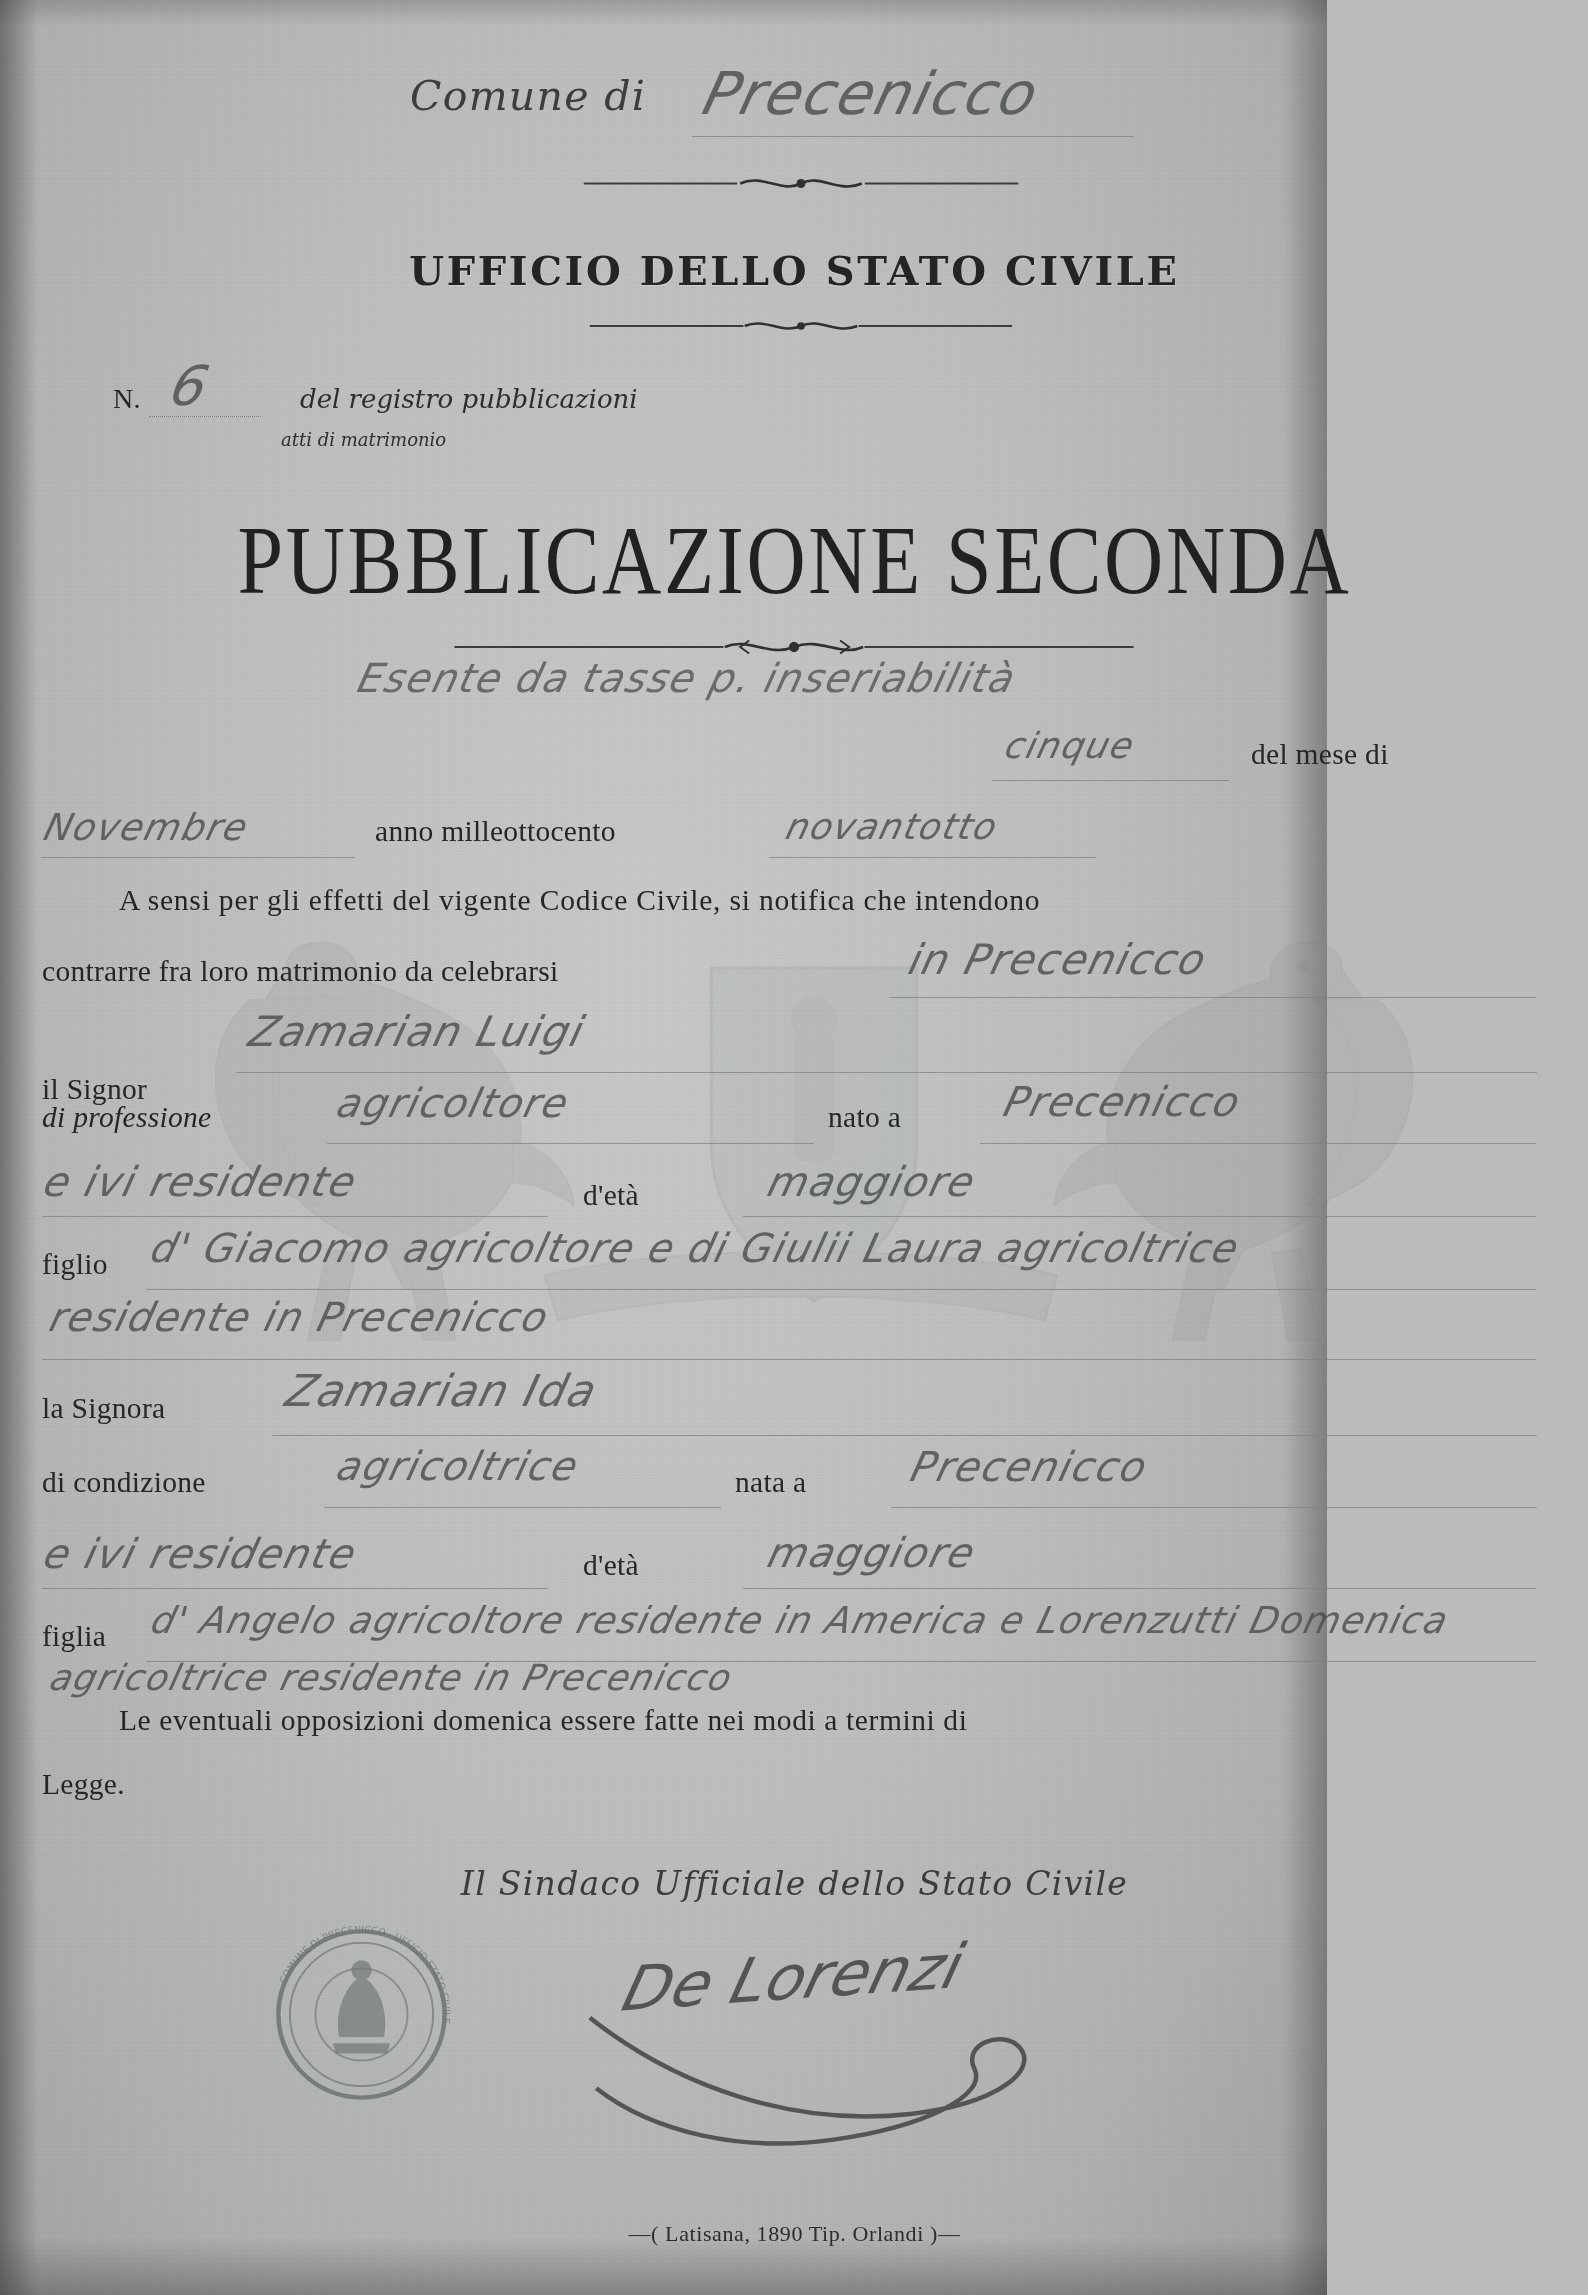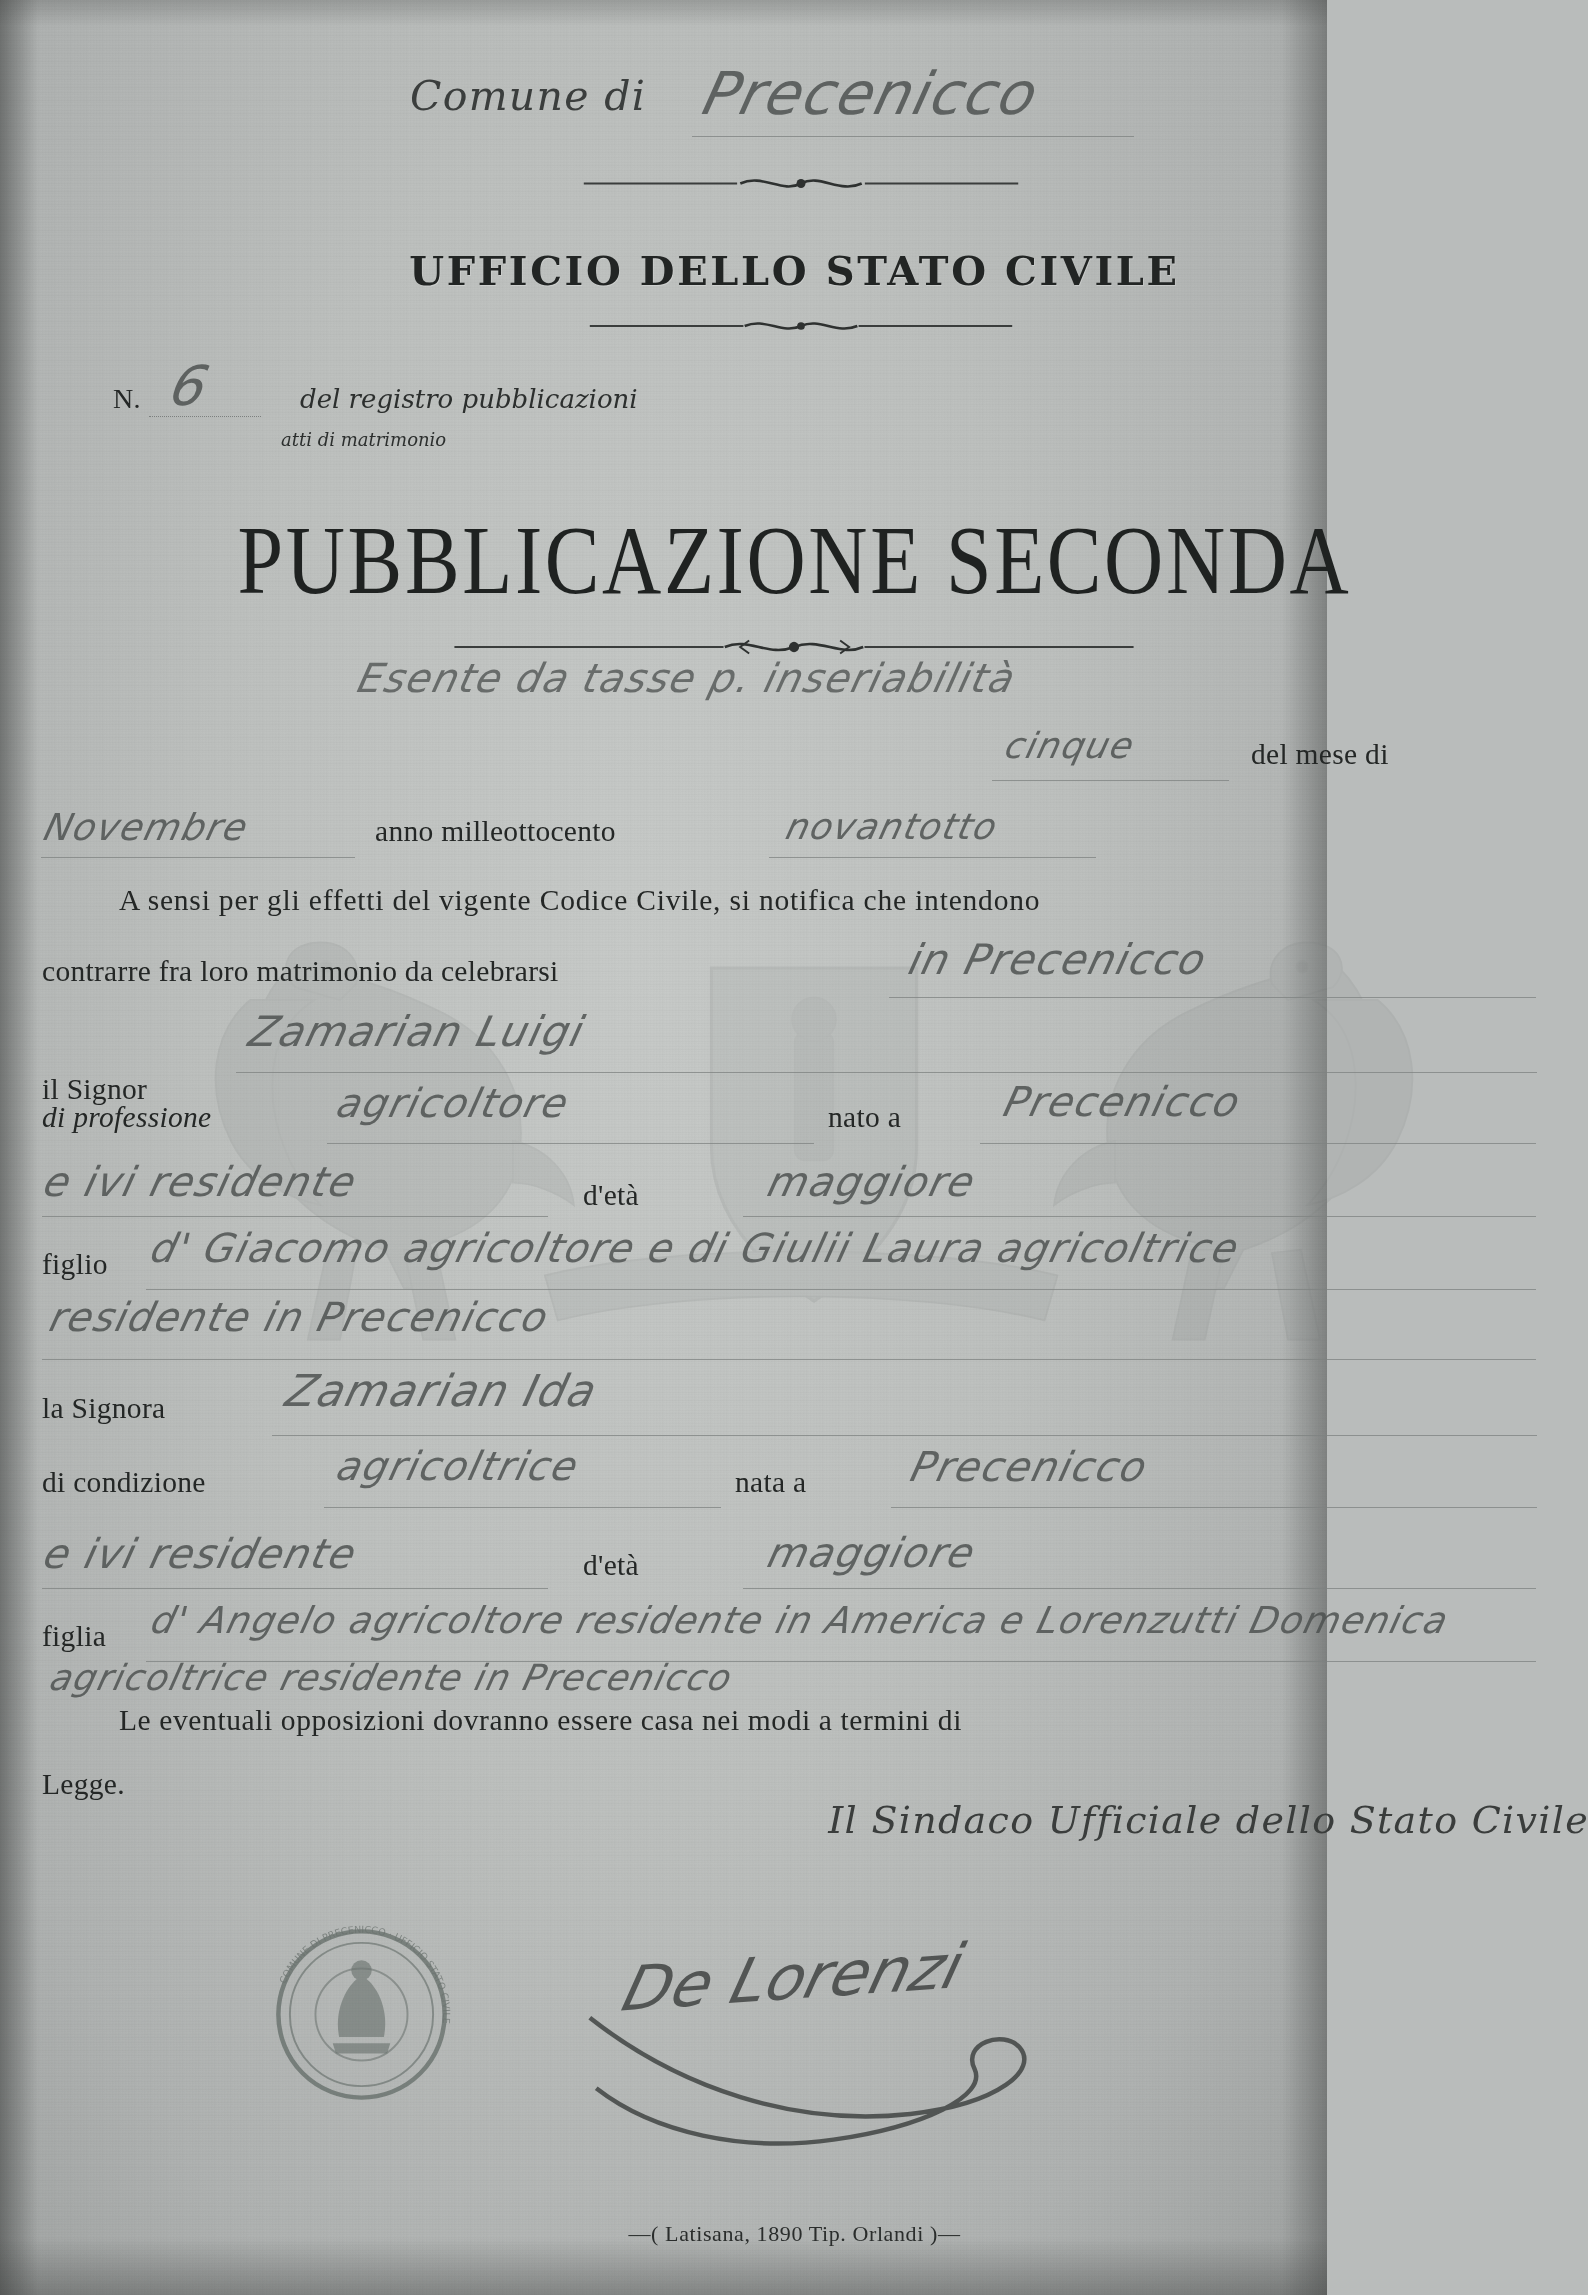--- a/index.html
+++ b/index.html
@@ -297,24 +297,24 @@
   <div class="pt hand" style="left:769px;top:1529px;font-size:41px;">maggiore</div>
   <div class="rule" style="left:42px;top:1588px;width:506px;"></div>
   <div class="rule" style="left:743px;top:1588px;width:793px;"></div>
 
   <div class="pt body-txt" style="left:42px;top:1620px;">figlia</div>
   <div class="pt hand" style="left:152px;top:1599px;font-size:37px;">d' Angelo agricoltore residente in America e Lorenzutti Domenica</div>
   <div class="rule" style="left:146px;top:1661px;width:1390px;"></div>
 
   <div class="pt hand" style="left:51px;top:1657px;font-size:36px;">agricoltrice residente in Precenicco</div>
 
-  <div class="pt body-txt" style="left:119px;top:1704px;letter-spacing:0.6px;">Le eventuali opposizioni dovranno essere casa nei modi  a termini di</div>
+  <div class="pt body-txt" style="left:119px;top:1704px;letter-spacing:0.6px;">Le eventuali opposizioni domenica essere fatte nei modi  a termini di</div>
   <div class="pt body-txt" style="left:42px;top:1768px;">Legge.</div>
 
-  <div class="pt script center" style="top:1798px;font-size:38px;letter-spacing:1.3px;text-align:right;">Il Sindaco Ufficiale dello Stato Civile</div>
+  <div class="pt script center" style="top:1864px;font-size:33px;letter-spacing:1.3px;">Il Sindaco Ufficiale dello Stato Civile</div>
 
   <div class="sig" style="left:628px;top:1941px;font-size:62px;transform:skewX(-18deg) rotate(-4deg);">De Lorenzi</div>
 
   <svg class="orn" style="left:577px;top:1992px;" width="513" height="167" viewBox="0 0 800 260">
     <path d="M20 40 C160 150 340 210 520 190 C660 174 720 120 690 86 C665 58 600 80 620 120
              C640 162 540 210 400 230 C260 250 120 220 30 150" fill="none" stroke="#3a3d3c" stroke-width="7" opacity=".8"></path>
   </svg>
 
   <div class="stamp">
     <svg viewBox="0 0 330 330" width="211" height="211">

